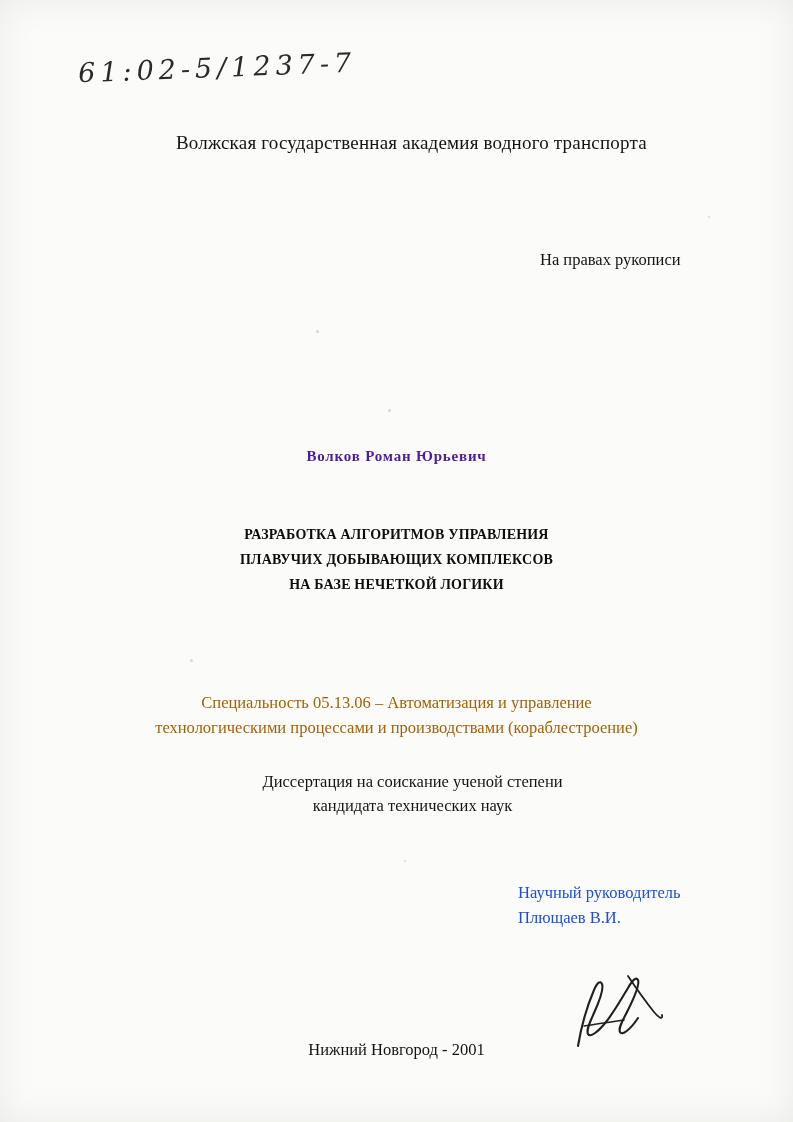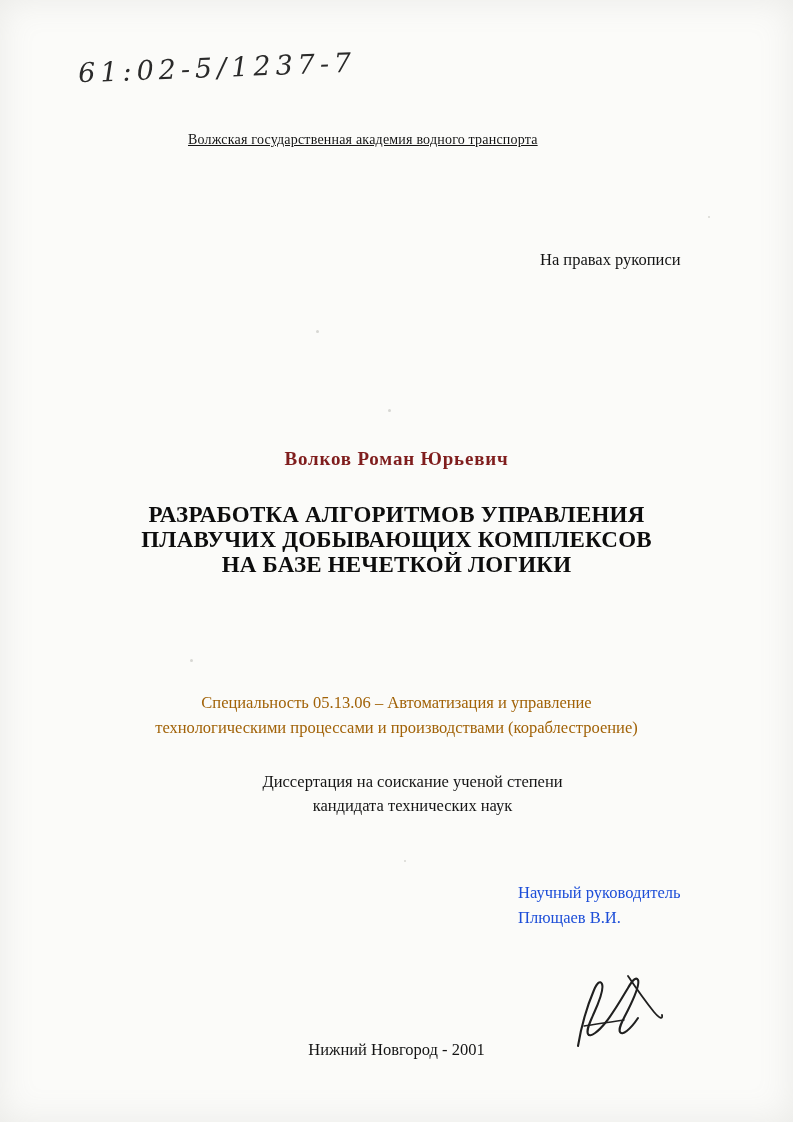--- a/index.html
+++ b/index.html
@@ -33,52 +33,51 @@
     font-style: italic;
     font-size: 27px;
     letter-spacing: 5px;
     color: #2a2a2a;
     transform: rotate(-2.2deg);
     white-space: nowrap;
   }
   .institution {
     position: absolute;
     top: 132px;
-    left: 188px;
-    font-size: 14px;
+    left: 176px;
+    font-size: 19px;
     letter-spacing: 0.2px;
     color: #141414;
-    text-decoration: underline;
   }
   .manuscript {
     position: absolute;
     top: 250px;
     left: 540px;
     font-size: 16.5px;
     color: #141414;
   }
   .author {
     position: absolute;
     top: 448px;
     left: 0;
     width: 100%;
     text-align: center;
     font-weight: bold;
-    font-size: 19px;
+    font-size: 15px;
     letter-spacing: 0.8px;
-    color: #7f1d1d;
+    color: #4c1d95;
   }
   .title {
     position: absolute;
-    top: 502px;
+    top: 522px;
     left: 0;
     width: 100%;
     text-align: center;
     font-weight: bold;
-    font-size: 23px;
+    font-size: 14px;
     line-height: 25px;
     letter-spacing: 0.2px;
     color: #0d0d0d;
   }
   .title div { white-space: nowrap; }
   .specialty {
     position: absolute;
     top: 690px;
     left: 0;
     width: 100%;

